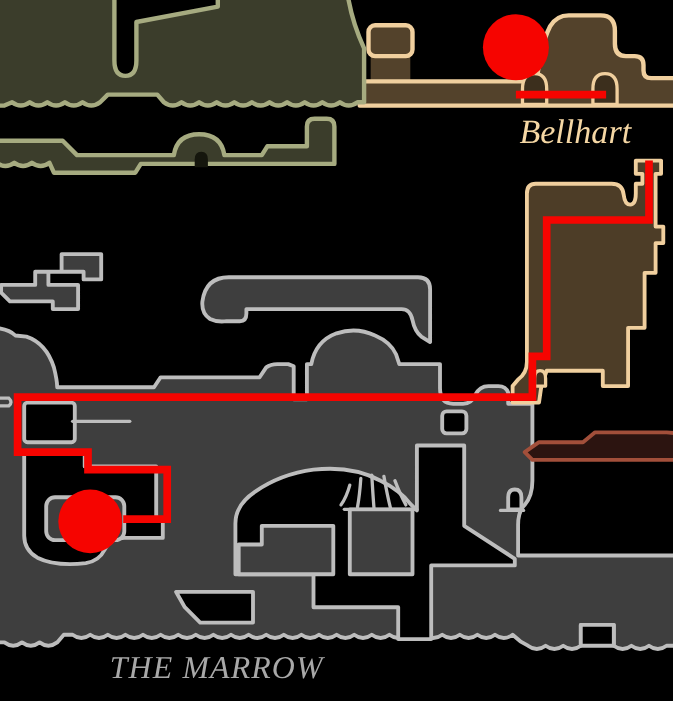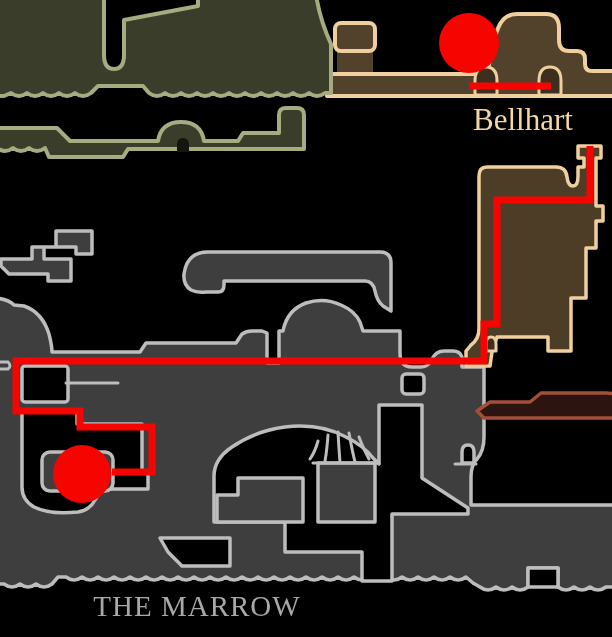--- a/index.html
+++ b/index.html
@@ -1,16 +1,16 @@
 <!DOCTYPE html>
 <html style="--bg: #000000; --olive-fill: #3b3d2b; --olive-outline: #a6ab80; --tan-fill: #53422b; --tan-room-fill: #4d3d27; --tan-arch-fill: #3c2f1d; --tan-outline: #f0cf9e; --maroon-fill: #2c1410; --maroon-outline: #a24f3a; --gray-fill: #3e3e3e; --gray-outline: #bdbdbd; --route-red: #f60400; --label-tan: #f5d7a4; --label-gray: #a8a8a8;"><head>
 <meta charset="utf-8">
 <style>
   html,body{margin:0;padding:0;background:#000;}
-  #stage{position:relative;width:612px;height:637px;overflow:hidden;background:var(--bg,#000);}
+  #stage{position:relative;width:612px;height:637px;overflow:hidden;background:var(--bg,#000);font-style:italic;}
   svg{display:block;}
   .olive{fill:var(--olive-fill);stroke:var(--olive-outline);stroke-width:4;stroke-linejoin:round;}
   .olive-dark{fill:#15160d;stroke:none;}
   .tan{fill:var(--tan-fill);stroke:var(--tan-outline);stroke-width:4;stroke-linejoin:round;}
   .tan-noline{fill:var(--tan-fill);stroke:none;}
   .tanroom{fill:var(--tan-room-fill);stroke:var(--tan-outline);stroke-width:3.5;stroke-linejoin:round;}
   .archlet{fill:var(--tan-arch-fill);stroke:var(--tan-outline);stroke-width:3;stroke-linejoin:round;}
   .maroon{fill:var(--maroon-fill);stroke:var(--maroon-outline);stroke-width:3.5;stroke-linejoin:round;}
   .graymass{fill:var(--gray-fill);stroke:var(--gray-outline);stroke-width:3.5;stroke-linejoin:round;}
   .hole{fill:#000;stroke:var(--gray-outline);stroke-width:3.5;stroke-linejoin:round;}

